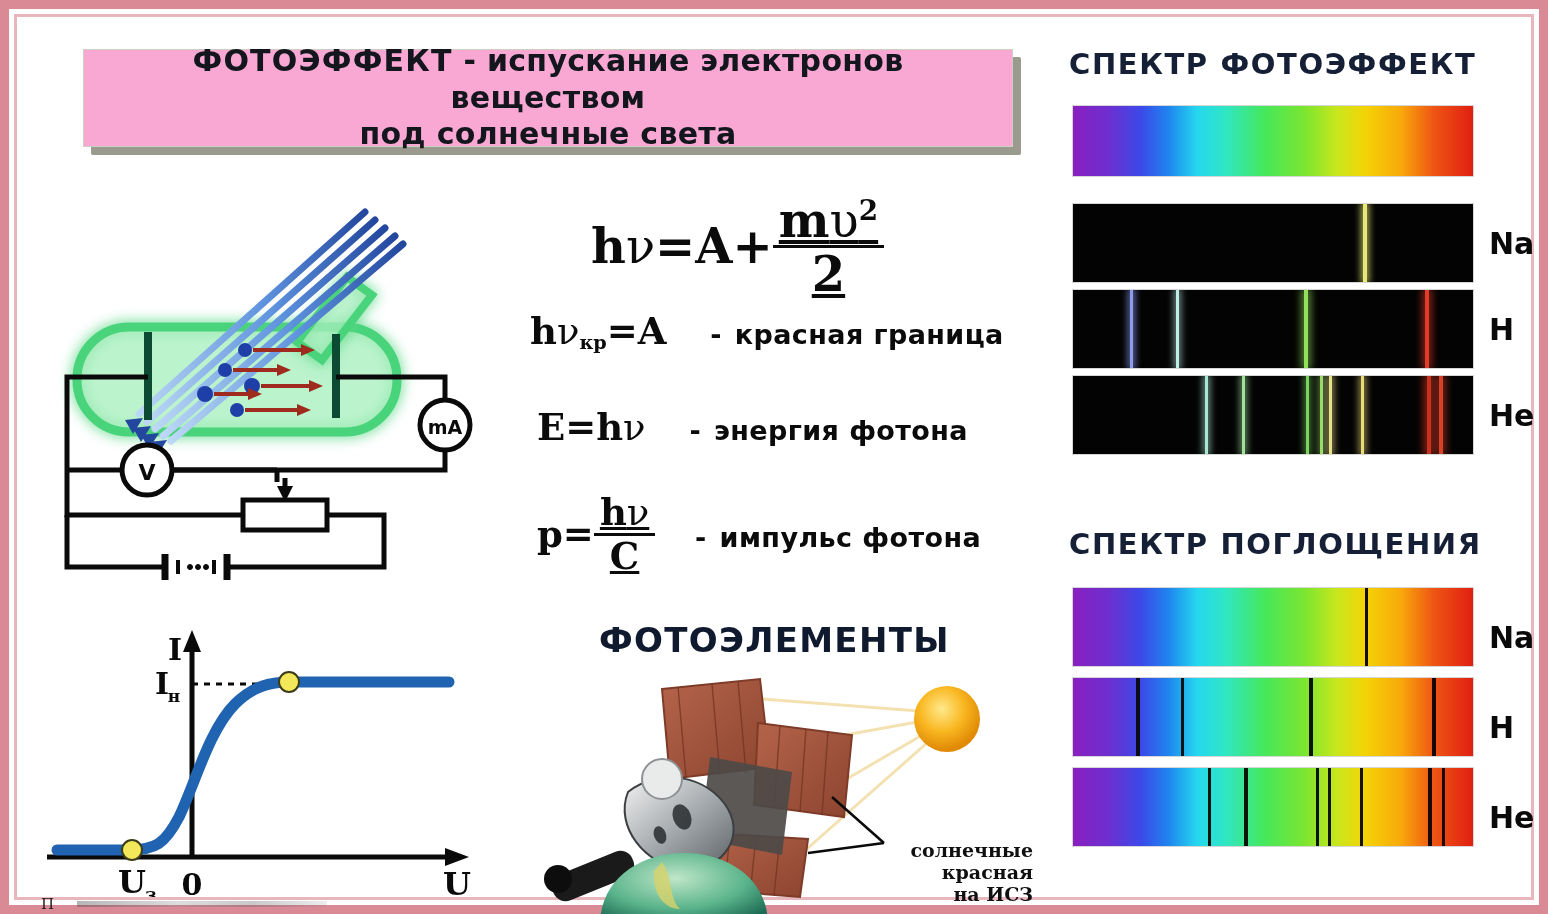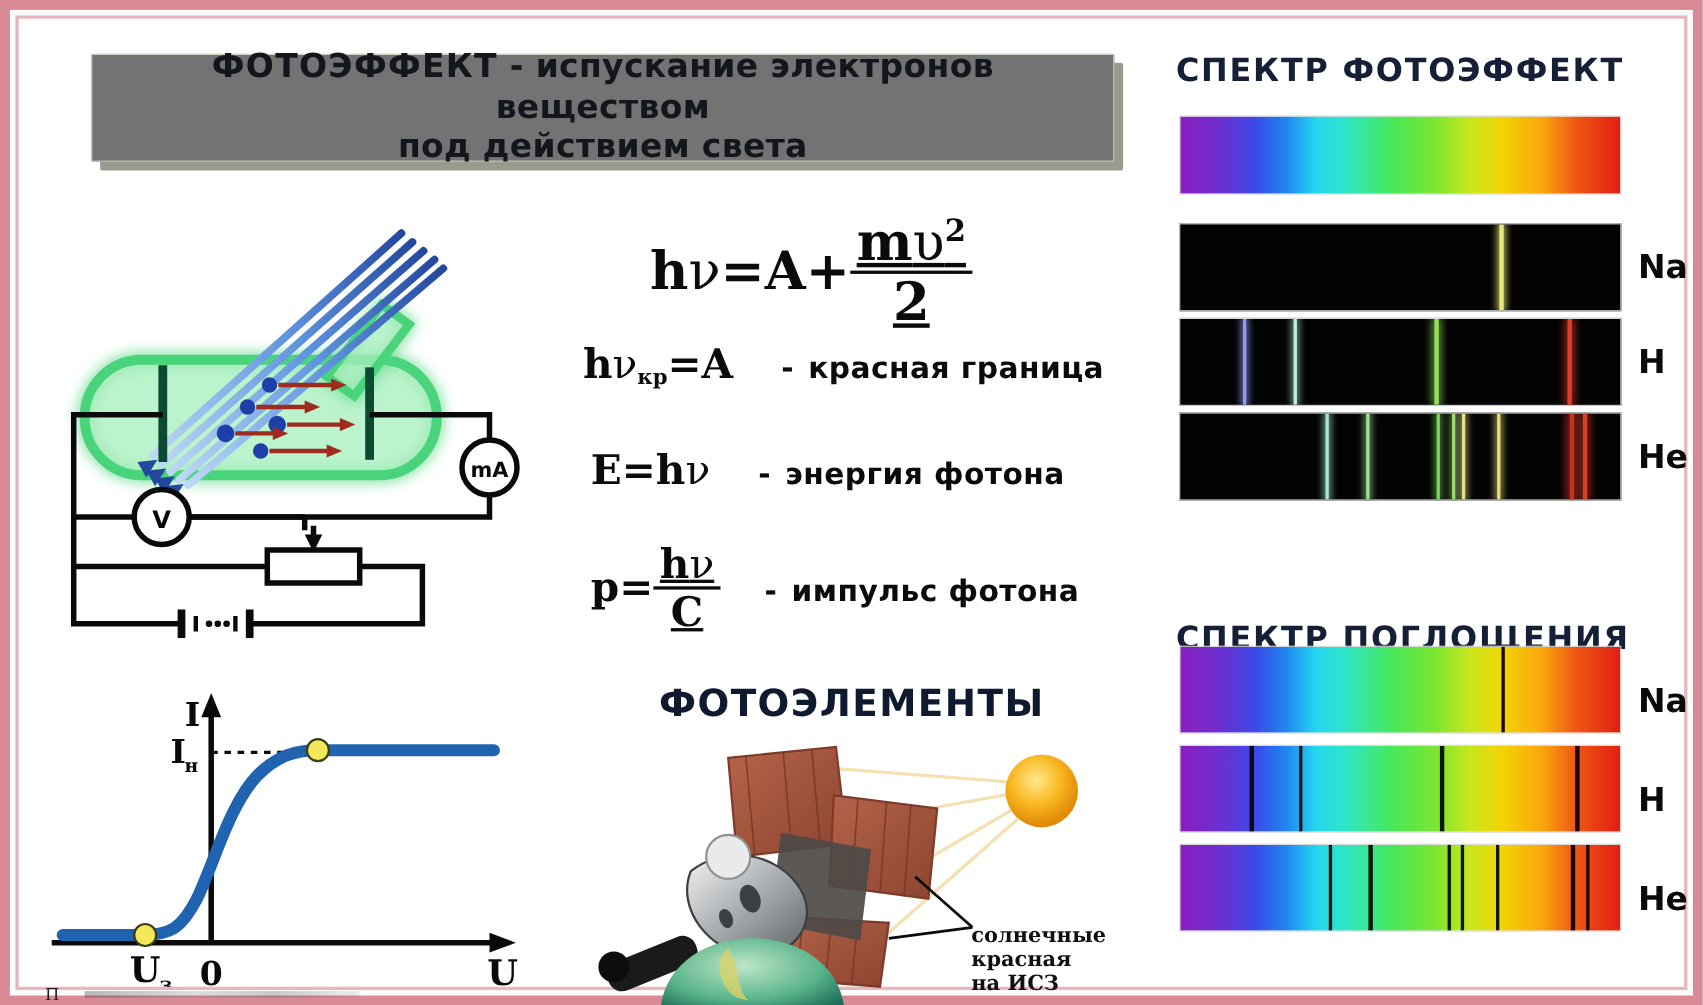--- a/index.html
+++ b/index.html
@@ -31,21 +31,21 @@
   
   .banner-shadow {
     position: absolute; left: 74px; top: 40px;
     width: 930px; height: 98px;
     background: #9a9a8e;
     border-radius: 2px;
   }
   .banner {
     position: absolute; left: 66px; top: 32px;
     width: 930px; height: 98px;
-    background: #737373;
+    background: #f9a8d4;
     border: 1px solid #cfcfc0;
     display: flex; align-items: center; justify-content: center;
     padding: 0 16px;
   }
   .banner-text {
     font-family: "DejaVu Sans", sans-serif;
     font-weight: bold;
     font-size: 30px;
     line-height: 1.22;
     color: #14161e;
@@ -85,32 +85,32 @@
     position: absolute; left: 582px; top: 603px;
     font-family: "DejaVu Sans", sans-serif;
     font-weight: bold; font-size: 34px; letter-spacing: 1.3px;
     color: #101a2e;
   }
   .sat-wrap { position: absolute; left: 515px; top: 640px; width: 470px; height: 268px; }
   .sat-caption {
     position: absolute; left: 866px; top: 822px;
     font-family: "DejaVu Serif", serif;
     font-weight: bold; font-size: 19px; line-height: 1.16;
-    color: #101010; text-align: left; width: 150px;
+    color: #101010; text-align: right; width: 150px;
   }
 
   
   .spec-head {
     position: absolute;
     font-family: "DejaVu Sans", sans-serif;
     font-weight: bold; font-size: 29px; letter-spacing: 1.6px;
     color: #152036;
   }
   .spec-head.emission  { left: 1052px; top: 30px; }
-  .spec-head.absorption{ left: 1052px; top: 510px; margin-top: 36px; }
+  .spec-head.absorption{ left: 1052px; top: 510px; }
 
   .band {
     position: absolute; left: 1055px; width: 402px;
     border: 1px solid #d6d6d6;
     overflow: hidden;
   }
   .band.tall { height: 72px; }
   .band.rowh { height: 80px; }
   .band-lines { position: absolute; inset: 0; }
   .band-lines i {
@@ -144,21 +144,21 @@
   <div class="frame-inner"></div>
 
   <div class="stage">
 
     <div class="banner-shadow"></div>
     <div class="banner">
       <div class="banner-text">
         <span class="kw">ФОТОЭФФЕКТ</span>
         <span>-</span>
         <span>испускание электронов веществом</span><br>
-        <span>под действием света</span>
+        <span>под солнечные света</span>
       </div>
     </div>
 
     <div class="tube-wrap">
       <svg width="460" height="410" viewBox="0 0 460 410">
         <defs>
           <filter id="glow" x="-40%" y="-40%" width="180%" height="180%">
             <feGaussianBlur stdDeviation="7" result="b"></feGaussianBlur>
             <feMerge>
                 <feMergeNode in="b"></feMergeNode>

